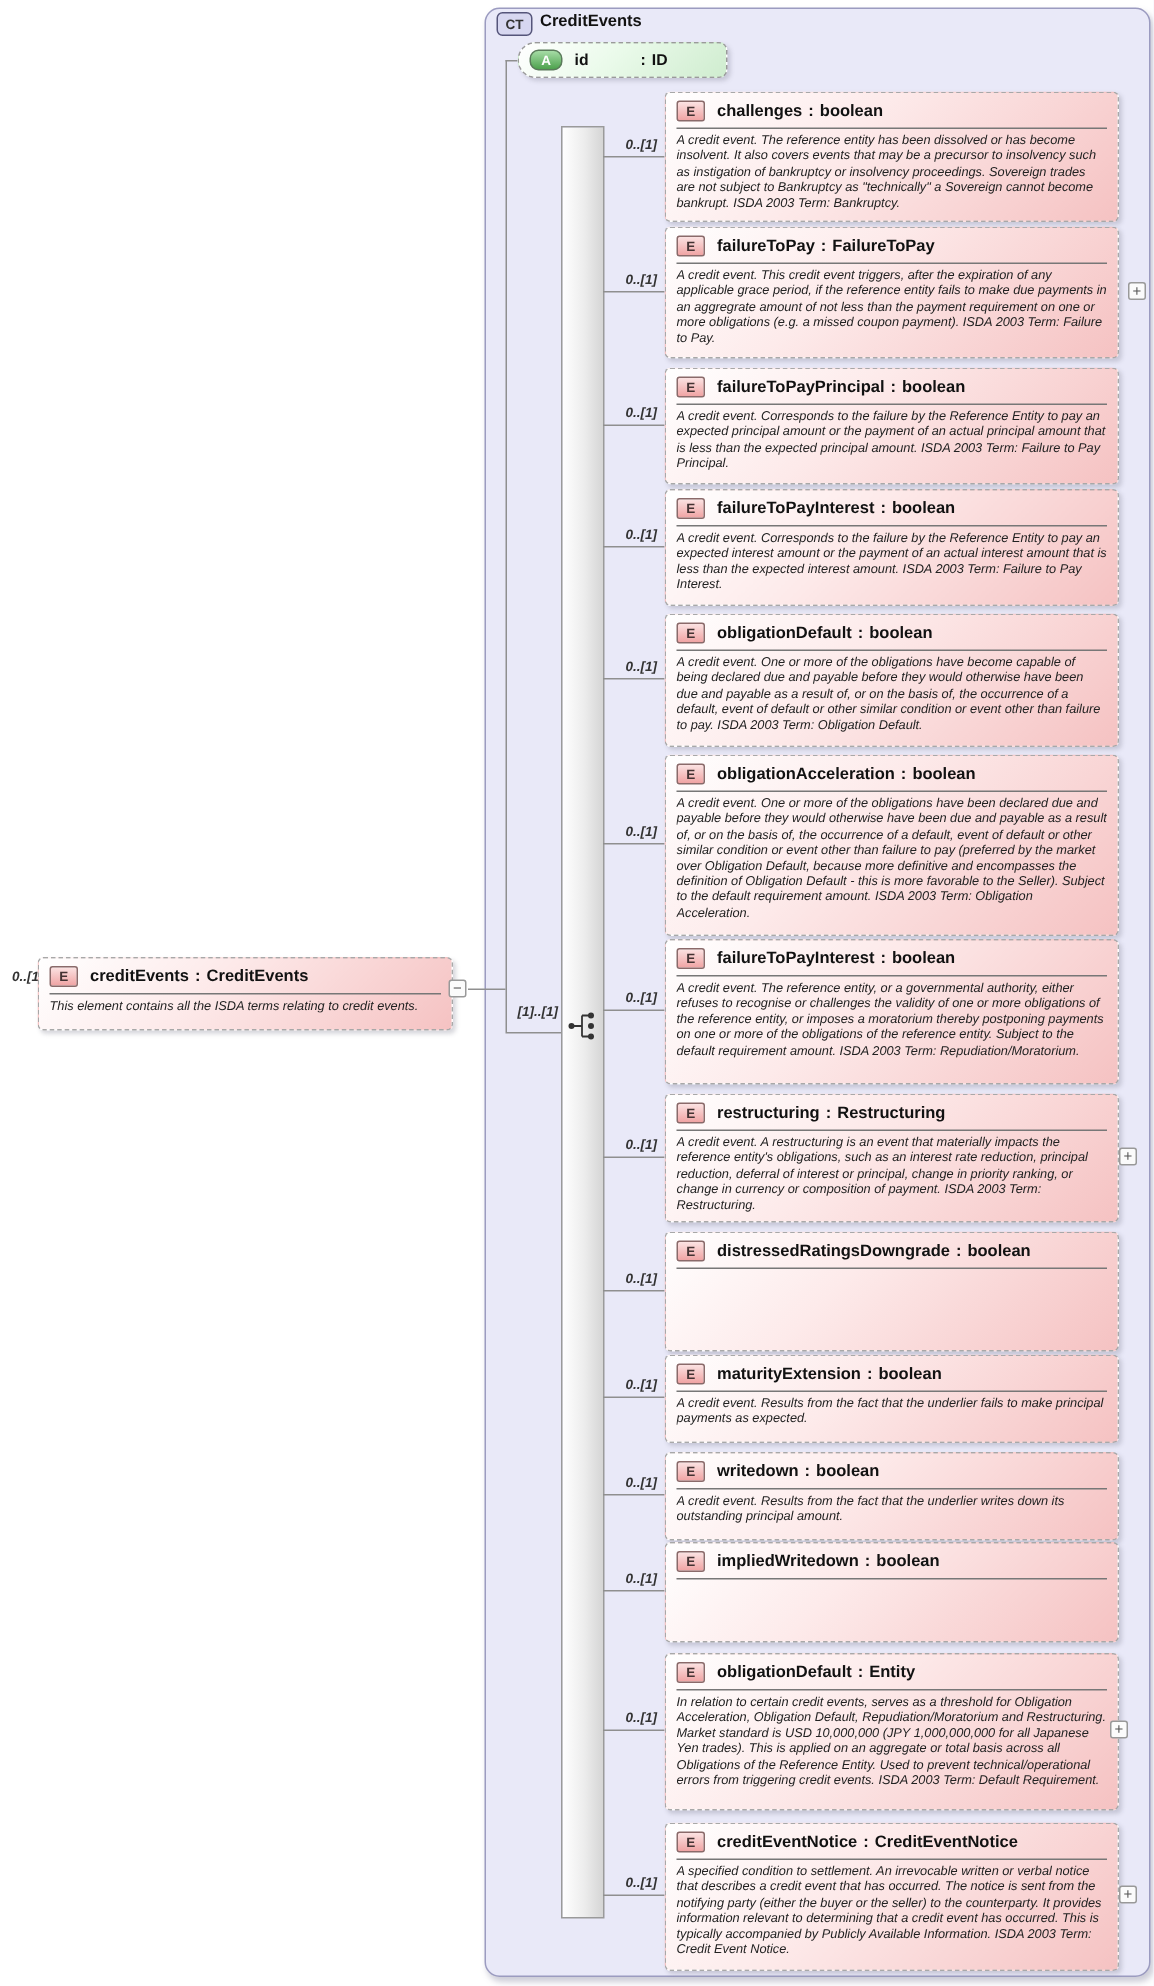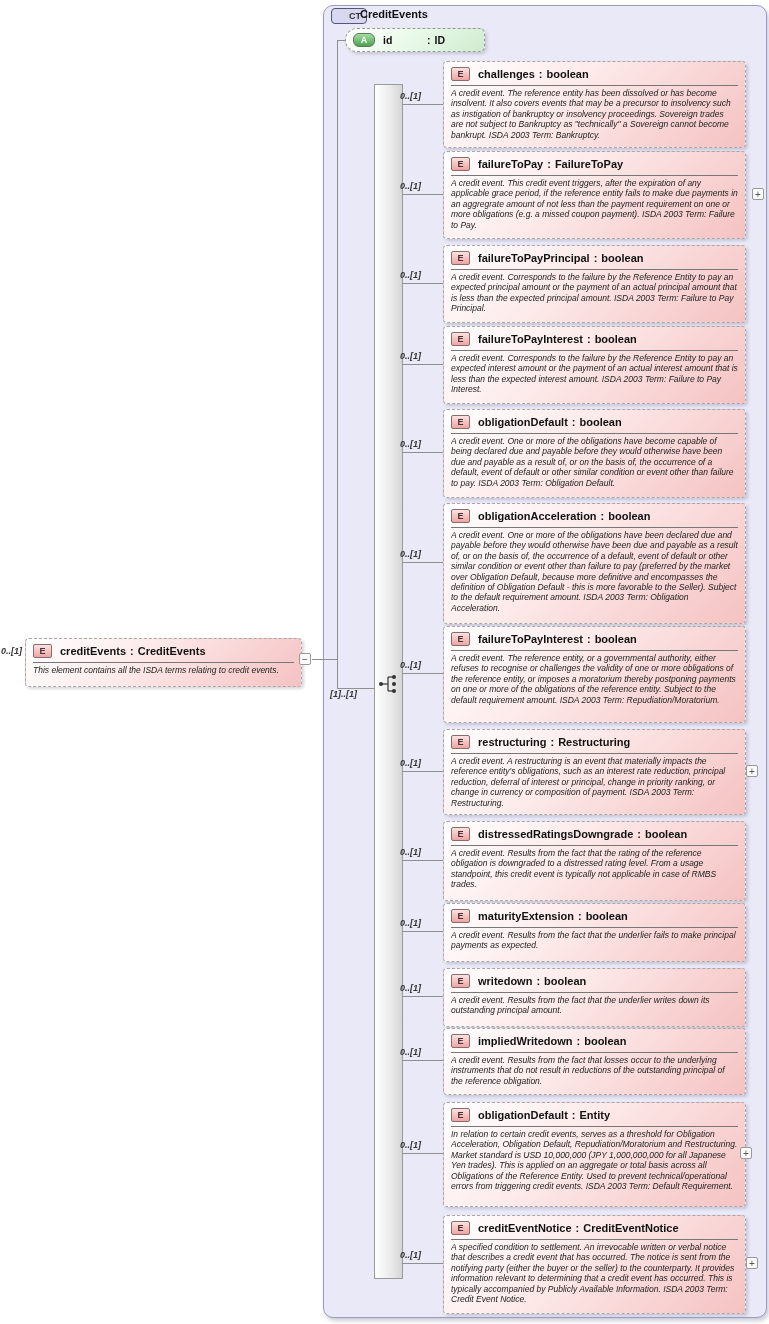--- a/index.html
+++ b/index.html
@@ -5,30 +5,30 @@
   html,body{margin:0;padding:0;background:#ffffff;}
   body{position:relative;width:769px;height:1324px;overflow:hidden;
        font-family:"Liberation Sans",sans-serif;}
 
   
   .ct-container{position:absolute;left:323px;top:5px;width:442px;height:1311px;
     background:#e9e9f8;border:1px solid #9b9bc0;border-radius:10px;
     box-shadow:2px 3px 4px rgba(110,110,140,.35);}
   .ct-badge{position:absolute;left:331px;top:8px;width:22px;height:14px;
     background:#d7d7f0;border:1px solid #55557a;border-radius:4px;
-    font-size:9px;font-weight:bold;color:#333;text-align:center;line-height:14px;padding-left:12px;}
+    font-size:9px;font-weight:bold;color:#333;text-align:center;line-height:14px;}
   .ct-title{position:absolute;left:360px;top:8px;font-size:11px;font-weight:bold;color:#111;}
 
   
   .hline{position:absolute;height:1px;background:#8f8f8f;}
   .vline{position:absolute;width:1px;background:#8f8f8f;}
 
   
   .card-label{position:absolute;font-size:9px;font-weight:bold;font-style:italic;
-    color:#333;text-align:left;white-space:nowrap;}
+    color:#333;text-align:right;white-space:nowrap;}
 
   
   .attr-box{position:absolute;left:345px;top:28px;width:140px;height:24px;
     background:linear-gradient(135deg,#ffffff 0%,#eafaea 45%,#cfeccf 100%);
     border:1px dashed #9a9a9a;border-radius:13px 6px 6px 13px;
     box-shadow:2px 2px 3px rgba(100,100,120,.25);
     display:flex;align-items:center;padding-left:7px;box-sizing:border-box;}
   .a-badge{width:20px;height:12px;border-radius:6px;
     background:linear-gradient(180deg,#a6dca6,#4ea24e);border:1px solid #5a7a5a;
     color:#ffffff;font-size:9px;font-weight:bold;display:flex;align-items:center;justify-content:center;}
@@ -78,21 +78,21 @@
 <div class="hline" style="left:337px;top:688px;width:37px;"></div>
 
 <div class="attr-box">
   <span class="a-badge">A</span>
   <span class="attr-name">id</span>
   <span class="attr-colon">:</span>
   <span class="attr-type">ID</span>
 </div>
 
 <div class="seq-bar"></div>
-<div class="card-label" style="left:330px;top:669px;width:42px;margin-top:20px;">[1]..[1]</div>
+<div class="card-label" style="left:330px;top:669px;width:42px;">[1]..[1]</div>
 <svg class="seq-icon" width="22" height="22" viewBox="0 0 22 22">
   <circle cx="3" cy="11" r="2" fill="#333"></circle>
   <line x1="3" y1="11" x2="10" y2="11" stroke="#333" stroke-width="1.2"></line>
   <line x1="10" y1="4" x2="10" y2="18" stroke="#333" stroke-width="1.2"></line>
   <line x1="10" y1="4" x2="15" y2="4" stroke="#333" stroke-width="1.2"></line>
   <line x1="10" y1="18" x2="15" y2="18" stroke="#333" stroke-width="1.2"></line>
   <circle cx="16" cy="4" r="2" fill="#333"></circle>
   <circle cx="16" cy="11" r="2" fill="#333"></circle>
   <circle cx="16" cy="18" r="2" fill="#333"></circle>
 </svg>
@@ -212,21 +212,20 @@
     <div class="hline" style="left:402px;top:860px;width:41px;"></div>
     <div class="card-label" style="left:400px;top:847px;width:38px;">0..[1]</div>
     <div class="el-box" style="top:821px;height:78px;">
       <div class="el-title-row">
         <span class="e-badge">E</span>
         <span class="el-name">distressedRatingsDowngrade</span>
         <span class="el-colon">:</span>
         <span class="el-type">boolean</span>
       </div>
       <div class="el-sep"></div>
-      <div class="el-desc">A credit event. Results from the fact that the rating of the reference obligation is downgraded to a distressed rating level. From a usage standpoint, this credit event is typically not applicable in case of RMBS trades.</div>
     </div>
     <div class="hline" style="left:402px;top:931px;width:41px;"></div>
     <div class="card-label" style="left:400px;top:918px;width:38px;">0..[1]</div>
     <div class="el-box" style="top:903px;height:57px;">
       <div class="el-title-row">
         <span class="e-badge">E</span>
         <span class="el-name">maturityExtension</span>
         <span class="el-colon">:</span>
         <span class="el-type">boolean</span>
       </div>
@@ -248,21 +247,20 @@
     <div class="hline" style="left:402px;top:1060px;width:41px;"></div>
     <div class="card-label" style="left:400px;top:1047px;width:38px;">0..[1]</div>
     <div class="el-box" style="top:1028px;height:65px;">
       <div class="el-title-row">
         <span class="e-badge">E</span>
         <span class="el-name">impliedWritedown</span>
         <span class="el-colon">:</span>
         <span class="el-type">boolean</span>
       </div>
       <div class="el-sep"></div>
-      <div class="el-desc">A credit event. Results from the fact that losses occur to the underlying instruments that do not result in reductions of the outstanding principal of the reference obligation.</div>
     </div>
     <div class="hline" style="left:402px;top:1153px;width:41px;"></div>
     <div class="card-label" style="left:400px;top:1140px;width:38px;">0..[1]</div>
     <div class="el-box" style="top:1102px;height:103px;">
       <div class="el-title-row">
         <span class="e-badge">E</span>
         <span class="el-name">obligationDefault</span>
         <span class="el-colon">:</span>
         <span class="el-type">Entity</span>
       </div>

